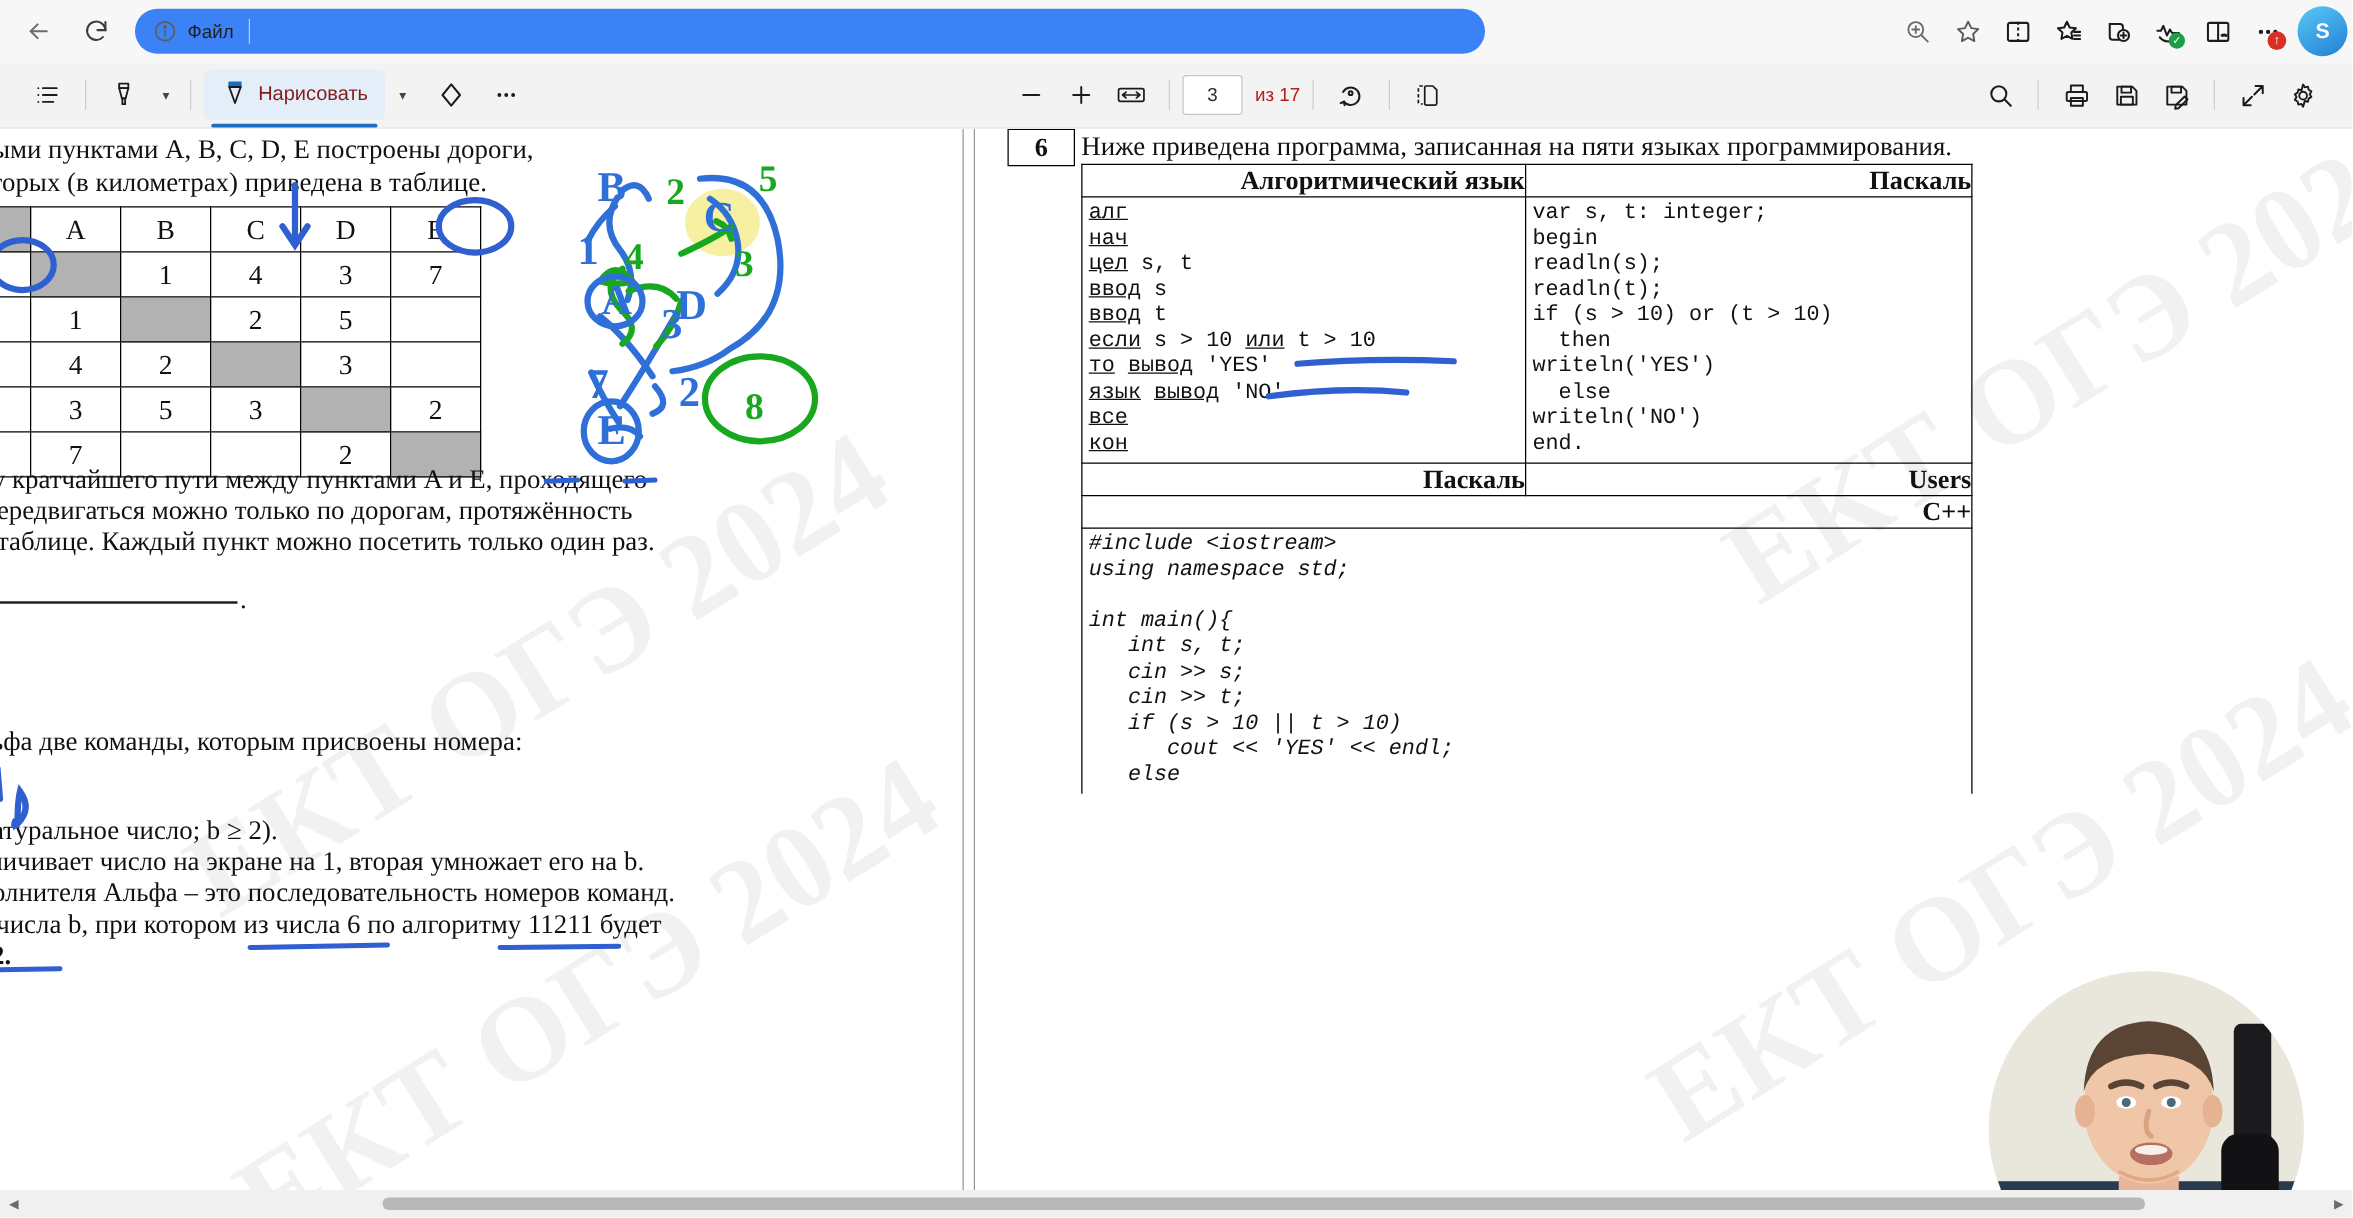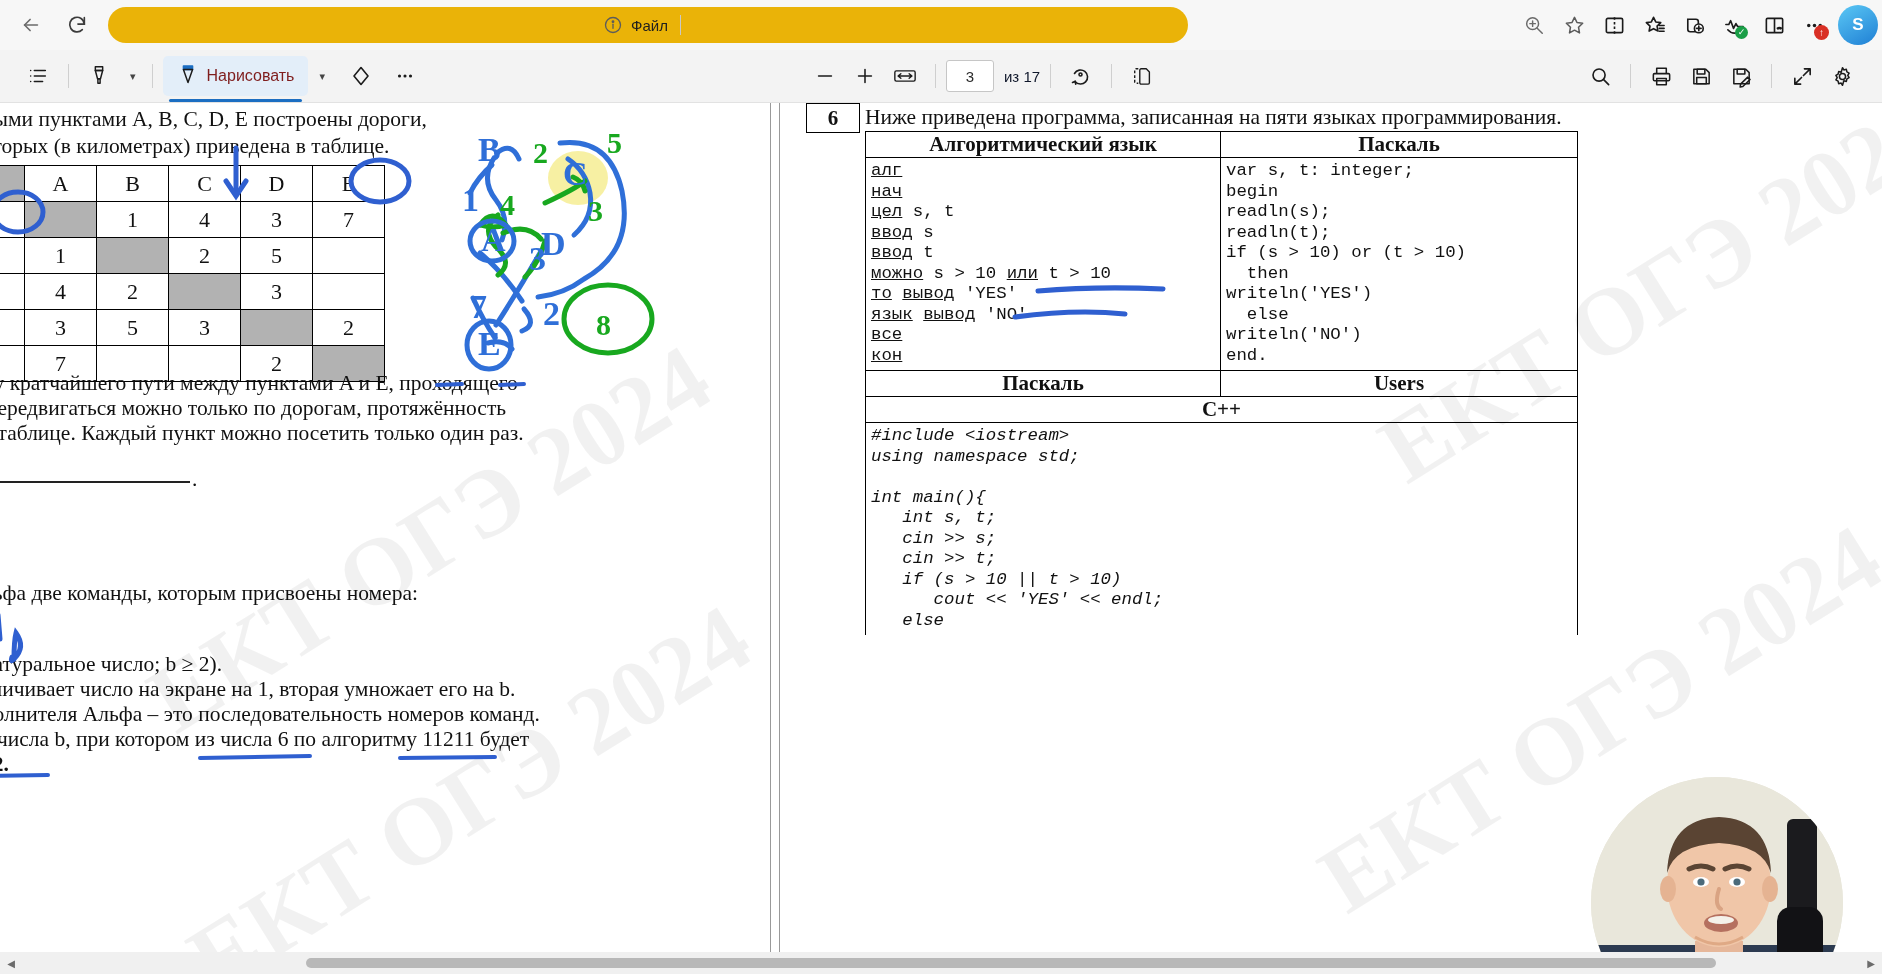--- a/index.html
+++ b/index.html
@@ -19,23 +19,22 @@
   }
   .nav-btn {
     width: 46px; height: 46px; display: flex; align-items: center;
     justify-content: center; color: #5a5a5a; border-radius: 6px;
   }
   .nav-btn svg { display: block; }
   .addr-wrap {
     flex: 0 0 auto; margin-left: 8px;
     display: flex; align-items: center;
     height: 36px; width: 1080px;
-    background: #eab308; border-radius: 18px;
+    background: #3b82f6; border-radius: 18px;
     padding: 0 14px;
-    justify-content: center;
   }
   .addr-info { width: 20px; height: 20px; color: #5c5c5c; margin-right: 8px; }
   .addr-label { font-size: 15px; color: #1f1f1f; white-space: nowrap; }
   .addr-sep { width: 1px; height: 20px; background: #c8c8c8; margin: 0 12px; }
   .addr-url { font-size: 15px; color: #1f1f1f; white-space: nowrap; overflow: hidden; }
   .browser-right { margin-left: auto; display: flex; align-items: center; padding-right: 4px; }
   .bicon {
     width: 40px; height: 40px; display: flex; align-items: center;
     justify-content: center; color: #202020; position: relative;
   }
@@ -75,21 +74,21 @@
     content:''; position: absolute; left: 6px; right: 6px; bottom: -6px;
     height: 3px; background: #1b6ec2; border-radius: 2px;
   }
   .draw-label { font-size: 16px; margin-left: 8px; color: #7f1d1d; }
   .tsep { width: 1px; height: 24px; background: #cfcfcf; margin: 0 10px; }
   .pagebox {
     width: 48px; height: 32px; border: 1px solid #c6c6c6; background: #fff;
     display: flex; align-items: center; justify-content: center;
     font-size: 15px; color: #2b2b2b; border-radius: 3px;
   }
-  .pagetotal { font-size: 15px; color: #0f172a; margin-left: 10px; white-space: nowrap; }
+  .pagetotal { font-size: 15px; color: #b91c1c; margin-left: 10px; white-space: nowrap; }
   .tb-center { display: flex; align-items: center; margin-left: auto; }
   .tb-right { display: flex; align-items: center; margin-left: auto; }
   .chev { font-size: 11px; color: #444; margin-left: 5px; }
 
   
   .doc-area {
     position: absolute; top: 103px; left: 0; width: 1882px; height: 849px;
     background: #ffffff; overflow: hidden;
   }
   .page-left {
@@ -140,21 +139,21 @@
   .codetable {
     position: absolute; left: -24px; top: 28px;
     width: 712px;
     border-collapse: collapse;
     table-layout: fixed;
   }
   .codetable td {
     border: 1.5px solid #000; vertical-align: top; padding: 0;
   }
   .lang-head {
-    text-align: center; font-family: "Liberation Serif", serif;
+    text-align: right; font-family: "Liberation Serif", serif;
     font-weight: bold; font-size: 21px; color: #111;
     padding: 3px 0 4px 0;
     margin-top: 36px;
   }
   .code {
     font-family: "Liberation Mono", monospace; font-size: 17.4px;
     line-height: 20.5px; color: #111; padding: 3px 0 4px 5px;
     white-space: pre;
   }
   .kw { text-decoration: underline; text-align: center; }
@@ -602,21 +601,21 @@
             <td class="lang-head">Паскаль</td>
           </tr>
 
           <tr>
             <td>
               <div class="code"><span class="kw">алг</span>
 <span class="kw">нач</span>
 <span class="kw">цел</span> s, t
 <span class="kw">ввод</span> s
 <span class="kw">ввод</span> t
-<span class="kw">можно</span> s &gt; 10 <span class="kw">или</span> t &gt; 10
+<span class="kw">если</span> s &gt; 10 <span class="kw">или</span> t &gt; 10
 <span class="kw">то</span> <span class="kw">вывод</span> 'YES'
 <span class="kw">язык</span> <span class="kw">вывод</span> 'NO'
 <span class="kw">все</span>
 <span class="kw">кон</span></div>
             </td>
             <td>
               <div class="code">var s, t: integer;
 begin
 readln(s);
 readln(t);

